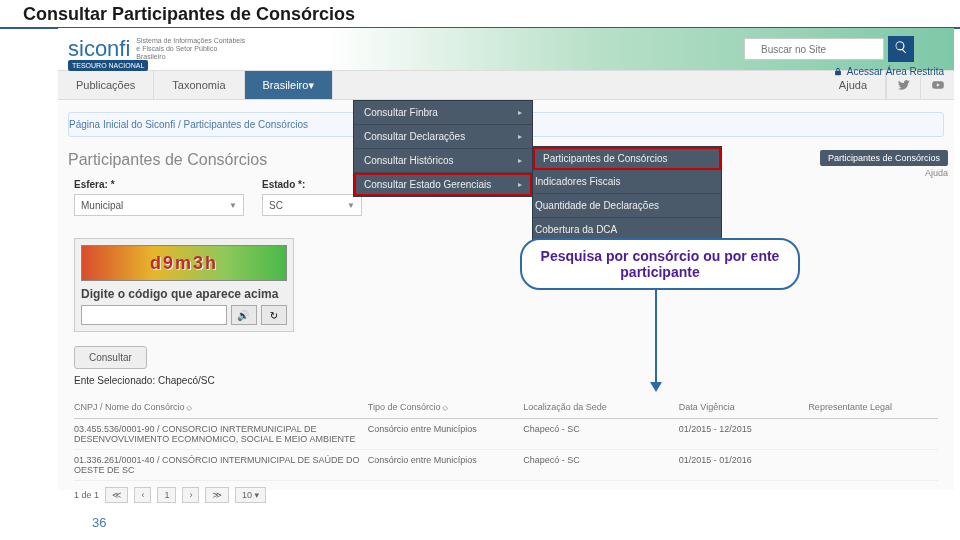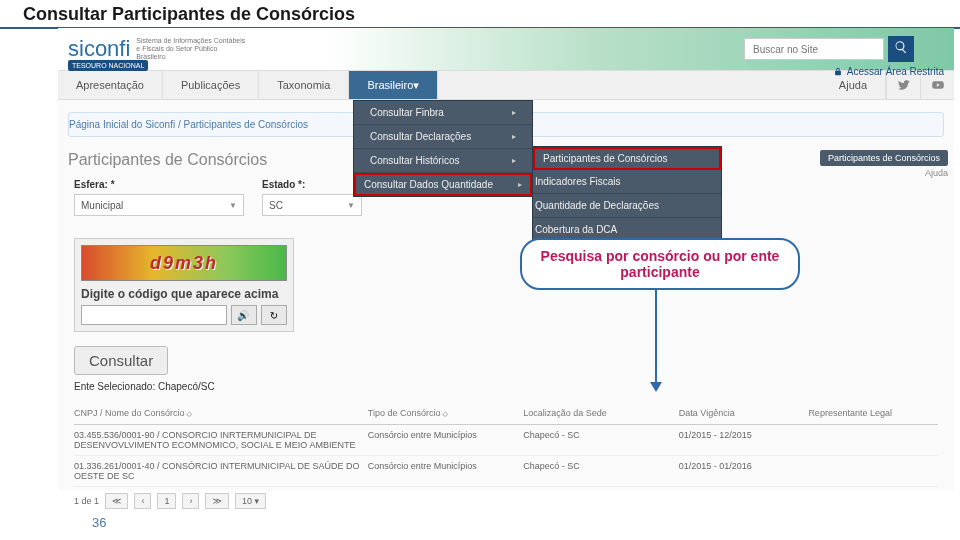--- a/index.html
+++ b/index.html
@@ -4,64 +4,64 @@
 <style>
 *{box-sizing:border-box;margin:0;padding:0;font-family:Arial,Helvetica,sans-serif}
 body{width:960px;height:540px;background:#fff;position:relative;overflow:hidden}
 .slide-title{font-size:18px;font-weight:700;color:#1a1a1a;padding:4px 23px 2px;border-bottom:2px solid #2e5c8a}
 .app-frame{position:absolute;left:58px;top:28px;right:6px;bottom:50px;background:#fafafa}
 .topbar{height:42px;display:flex;align-items:center;position:relative;background:linear-gradient(90deg,#fff 0,#fff 30%,#b8e0c8 60%,#7ec8a8 100%)}
 .logo{font-family:"Trebuchet MS",sans-serif;font-size:22px;color:#2b6fa8;padding:0 6px 0 10px;font-weight:400}
 .logo-tesouro{font-size:7px;background:#1a4d80;color:#fff;padding:2px 4px;border-radius:2px;position:absolute;left:10px;top:32px}
 .logo-sub{font-size:7px;color:#777;line-height:1.1;max-width:110px}
 .search-box{position:absolute;right:40px;top:8px;display:flex;align-items:center}
-.search-box input{width:140px;height:22px;border:1px solid #ccc;font-size:10px;padding:0 8px;color:#aaa}
+.search-box input{width:140px;height:22px;border:1px solid #ccc;font-size:10px;padding:0 16px;color:#aaa}
 .search-btn{width:26px;height:26px;background:#1a4d80;display:flex;align-items:center;justify-content:center;margin-left:4px}
 .search-btn svg{width:14px;height:14px;fill:#fff}
 .acessar{position:absolute;right:10px;top:38px;font-size:10px;color:#1a4d80;display:flex;align-items:center;gap:4px}
 .lock-icon{display:inline-flex}
 .lock-icon svg{width:10px;height:10px;fill:#1a4d80}
 .mainnav{height:30px;background:#f0f0f0;border-top:1px solid #ddd;border-bottom:1px solid #ddd;display:flex;align-items:stretch;font-size:11px;color:#555}
 .mainnav .nav-item{padding:0 18px;display:flex;align-items:center;border-right:1px solid #ddd;cursor:pointer}
 .mainnav .nav-item.active{background:#396a93;color:#fff}
 .mainnav .spacer{flex:1}
 .mainnav .tw,.mainnav .yt{width:34px;display:flex;align-items:center;justify-content:center;border-left:1px solid #ddd}
 .mainnav .tw svg,.mainnav .yt svg{width:14px;height:14px;fill:#888}
 .dropdown{position:absolute;left:295px;top:72px;width:180px;background:#4a5a6a;border:1px solid #2c3a47;z-index:10;font-size:10px;color:#eee}
-.dropdown .dd-item{padding:6px 16px;border-bottom:1px solid #3c4a58;display:flex;justify-content:space-between;align-items:center}
+.dropdown .dd-item{padding:6px 10px;border-bottom:1px solid #3c4a58;display:flex;justify-content:space-between;align-items:center}
 .dropdown .dd-item.highlight{border:2px solid #c00;padding:4px 8px}
 .dropdown .chev{font-size:8px;color:#ccc}
 .submenu{position:absolute;left:474px;top:118px;width:190px;background:#4a5a6a;border:1px solid #2c3a47;z-index:10;font-size:10px;color:#eee}
 .submenu .sm-item{padding:6px 2px;border-bottom:1px solid #3c4a58}
 .submenu .sm-item.highlight{border:2px solid #c00;padding:4px 8px}
 .breadcrumb{margin:12px 10px 0;padding:6px 0;border:1px solid #cfe0f0;background:#f4f8fc;font-size:10px;color:#4a7aa8;border-radius:3px}
 .page-h2{margin:14px 10px 8px;font-size:16px;color:#888;font-weight:400}
 .badge-right{position:absolute;right:6px;top:122px;background:#4a5a6a;color:#fff;font-size:9px;padding:3px 8px;border-radius:2px}
 .ajuda-link{position:absolute;right:6px;top:140px;font-size:9px;color:#888}
 .form-row{display:flex;gap:18px;margin:10px 16px 0;font-size:10px;color:#333}
 .form-col label{font-weight:700;display:block;margin-bottom:4px;font-size:10px}
 .form-col .ctl{border:1px solid #ccc;background:#fff;height:22px;display:flex;align-items:center;padding:0 6px;font-size:10px;color:#555;justify-content:space-between}
 .form-col .ctl .caret{font-size:8px;color:#888;margin-left:6px}
 .captcha-box{margin:22px 16px 0;width:220px;border:1px solid #ccc;background:#f0f0f0;padding:6px}
-.captcha-img{height:36px;background:linear-gradient(90deg,#d84c2c 0,#e6b62c 35%,#8ec85a 70%,#4ab84a 100%);display:flex;align-items:center;justify-content:center;color:#c02a2a;font-style:italic;font-weight:700;font-size:18px;letter-spacing:2px;border:1px solid #888;text-shadow:1px 1px 0 #fff}
+.captcha-img{height:36px;background:linear-gradient(90deg,#d84c2c 0,#e6b62c 35%,#8ec85a 70%,#4ab84a 100%);display:flex;align-items:center;justify-content:center;color:#c02a2a;font-weight:700;font-size:18px;letter-spacing:2px;border:1px solid #888;text-shadow:1px 1px 0 #fff}
 .captcha-label{font-size:12px;color:#444;margin:6px 0 4px;font-weight:700}
 .captcha-ctrls{display:flex;gap:4px}
 .captcha-ctrls input{flex:1;height:20px;border:1px solid #aaa;font-size:10px;padding:0 4px}
 .captcha-ctrls button{width:26px;height:20px;border:1px solid #aaa;background:#e8e8e8;font-size:10px;display:flex;align-items:center;justify-content:center}
-.consultar-btn{margin:14px 16px 6px;padding:5px 14px;border:1px solid #bbb;background:#eee;font-size:15px;color:#555;border-radius:3px}
+.consultar-btn{margin:14px 16px 6px;padding:5px 14px;border:1px solid #bbb;background:#eee;font-size:10px;color:#555;border-radius:3px}
 .ente-sel{margin:0 16px 10px;font-size:10px;color:#333}
 .ente-sel b{font-weight:400}
 .tbl{margin:0 16px;font-size:9px;color:#777;width:calc(100% - 32px)}
 .tbl .thead{display:flex;border-bottom:1px solid #ccc;padding:6px 0}
 .tbl .tr{display:flex;border-bottom:1px solid #eee;padding:5px 0;color:#666}
 .c1{width:34%}.c2{width:18%}.c3{width:18%}.c4{width:15%}.c5{width:15%}
 .sort{font-size:7px;margin-left:2px}
 .pager{margin:6px 16px;font-size:9px;color:#666;display:flex;align-items:center;gap:6px}
 .pager .pgbtn{border:1px solid #ccc;background:#f4f4f4;padding:2px 6px;font-size:9px}
-.callout{position:absolute;left:520px;top:238px;width:280px;background:#fff;border:2px solid #2e6aa8;border-radius:20px;padding:8px 12px;text-align:center;font-size:14px;font-weight:700;color:#be185d;z-index:20}
+.callout{position:absolute;left:520px;top:238px;width:280px;background:#fff;border:2px solid #2e6aa8;border-radius:20px;padding:8px 12px;text-align:center;font-size:14px;font-weight:700;color:#4c1d95;z-index:20}
 .arrow-down{position:absolute;left:655px;top:290px;width:2px;height:100px;background:#2e6aa8;z-index:19}
 .arrow-down::after{content:"";position:absolute;bottom:-8px;left:-5px;border:6px solid transparent;border-top:10px solid #2e6aa8}
 .page-num{position:absolute;left:92px;bottom:10px;font-size:13px;color:#4a7aa8}
 </style>
 </head>
 <body>
 
 <div class="slide-title">Consultar Participantes de Consórcios</div>
 
 <div class="app-frame">
@@ -82,21 +82,20 @@
   <div class="acessar">
     <span class="lock-icon">
         <svg viewBox="0 0 24 24">
           <path d="M12 2a4 4 0 014 4v3h1a2 2 0 012 2v7a2 2 0 01-2 2H7a2 2 0 01-2-2v-7a2 2 0 012-2h1V6a4 4 0 014-4zm0 2a2 2 0 00-2 2v3h4V6a2 2 0 00-2-2z"></path>
         </svg>
       </span>
     <span>Acessar Área Restrita</span>
   </div>
 
   <div class="mainnav">
-    <div class="nav-item">Apresentação</div>
     <div class="nav-item">Publicações</div>
     <div class="nav-item">Taxonomia</div>
     <div class="nav-item active">
         <span>Brasileiro</span>
         <span> ▾</span>
       </div>
     <div class="spacer"></div>
     <div class="nav-item">Ajuda</div>
     <div class="tw">
         <svg viewBox="0 0 24 24">
@@ -117,21 +116,21 @@
       </div>
     <div class="dd-item">
         <span>Consultar Declarações</span>
         <span class="chev">▸</span>
       </div>
     <div class="dd-item">
         <span>Consultar Históricos</span>
         <span class="chev">▸</span>
       </div>
     <div class="dd-item highlight">
-        <span>Consultar Dados Quantidade</span>
+        <span>Consultar Estado Gerenciais</span>
         <span class="chev">▸</span>
       </div>
   </div>
 
   <div class="submenu">
     <div class="sm-item highlight">Participantes de Consórcios</div>
     <div class="sm-item">Indicadores Fiscais</div>
     <div class="sm-item">Quantidade de Declarações</div>
     <div class="sm-item">Cobertura da DCA</div>
   </div>

